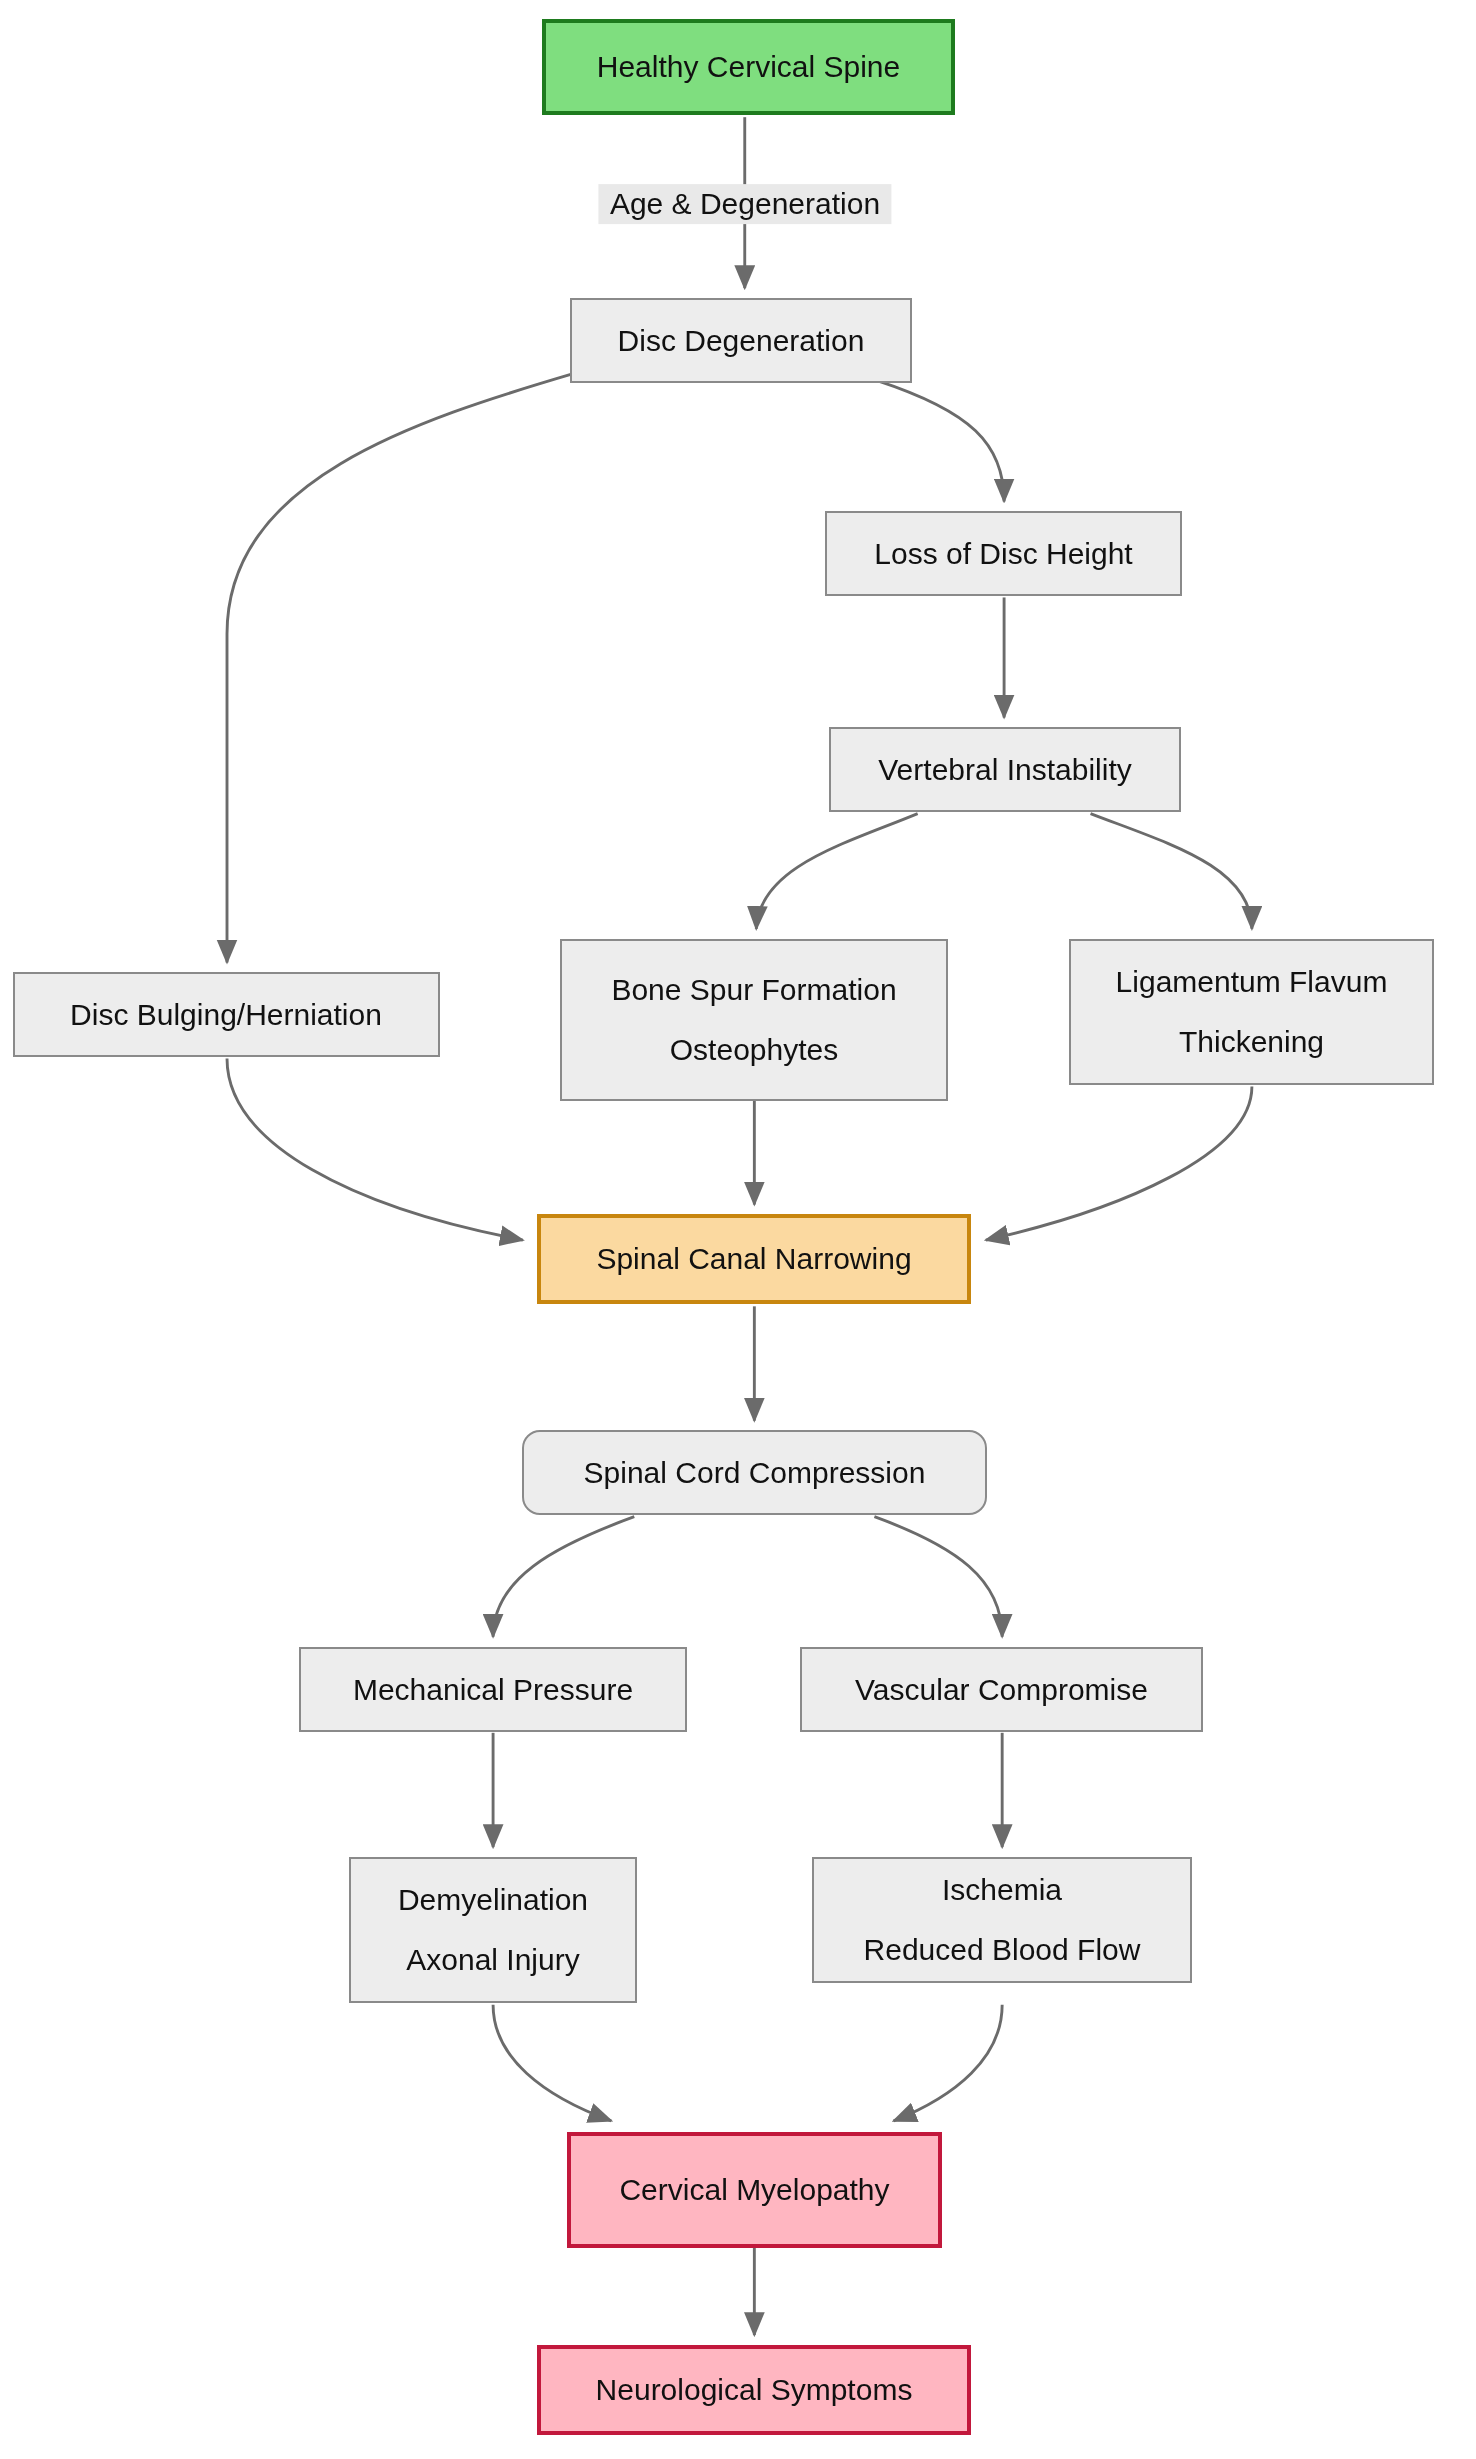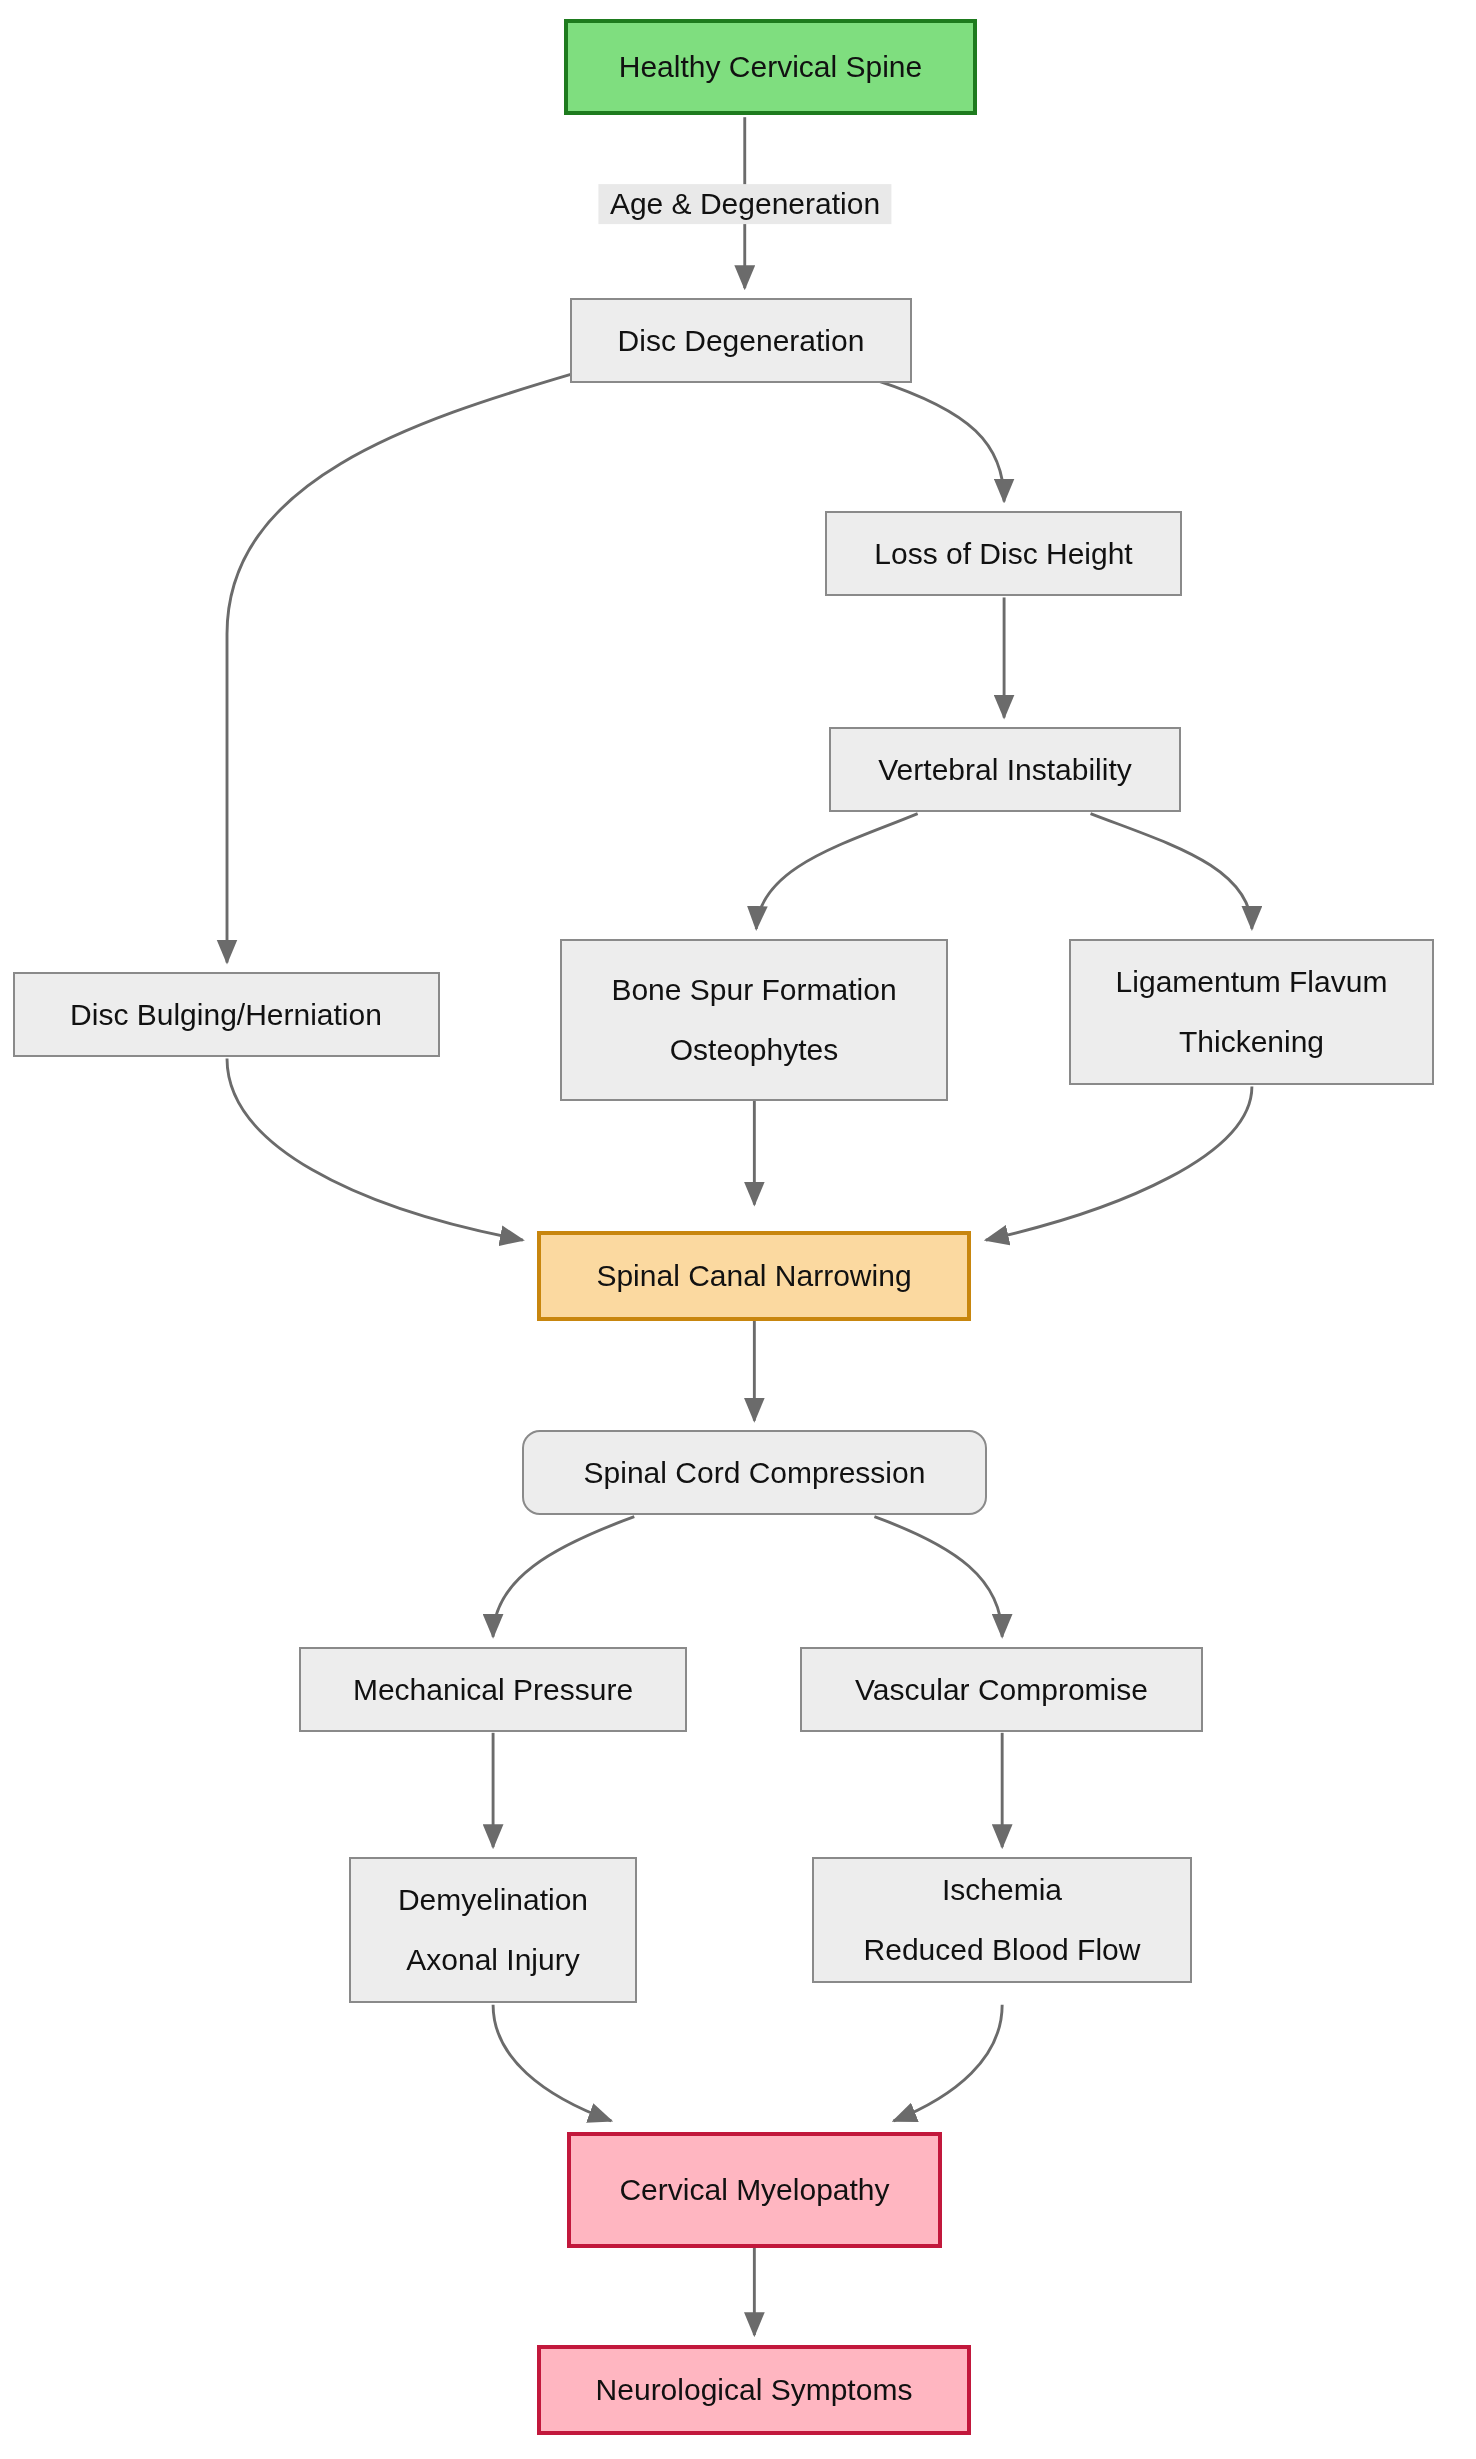--- a/index.html
+++ b/index.html
@@ -25,28 +25,28 @@
   }
   .node .line{line-height:60px; white-space:nowrap;}
   .node.green{background:var(--healthy-fill); border:4.8px solid var(--healthy-border);}
   .node.orange{background:var(--warning-fill); border:4.8px solid var(--warning-border);}
   .node.pink{background:var(--danger-fill); border:4.8px solid var(--danger-border);}
   .edge-label{
     position:absolute; left:745px; top:204px; transform:translate(-50%,-50%);
     background:#E9E9E9; padding:2.9px 11.5px; font-size:30px; white-space:nowrap; z-index:3;
   }
   
-  #node-healthy        {left:564px;  top:19px;   width:413px; height:96px;}
+  #node-healthy        {left:542px;  top:19px;   width:413px; height:96px;}
   #node-disc-degen     {left:570px;  top:298px;  width:342px; height:85px;}
   #node-loss-height    {left:825px;  top:511px;  width:357px; height:85px;}
   #node-vertebral      {left:829px;  top:727px;  width:352px; height:85px;}
   #node-bulging        {left:12.5px;   top:972px; width:427px; height:85px;}
   #node-bone-spur      {left:560px;  top:939px;  width:388px; height:162px;}
   #node-ligamentum     {left:1069px; top:939px;  width:365px; height:146px;}
-  #node-canal          {left:537px;  top:1214px; width:434px; height:90px;margin-top:17px;}
+  #node-canal          {left:537px;  top:1214px; width:434px; height:90px;}
   #node-compression    {left:522px;  top:1430px; width:465px; height:85px;border-radius:18px;}
   #node-mechanical     {left:299px;  top:1647px; width:388px; height:85px;}
   #node-vascular       {left:800px;  top:1647px; width:403px; height:85px;}
   #node-demyelination  {left:349px;  top:1857px; width:288px; height:146px;}
   #node-ischemia       {left:812px;  top:1857px; width:380px; height:126px;}
   #node-myelopathy     {left:567px;  top:2132px; width:375px; height:116px;}
   #node-neuro          {left:537px;  top:2345px; width:434px; height:90px;}
 </style>
 </head>
 <body>

